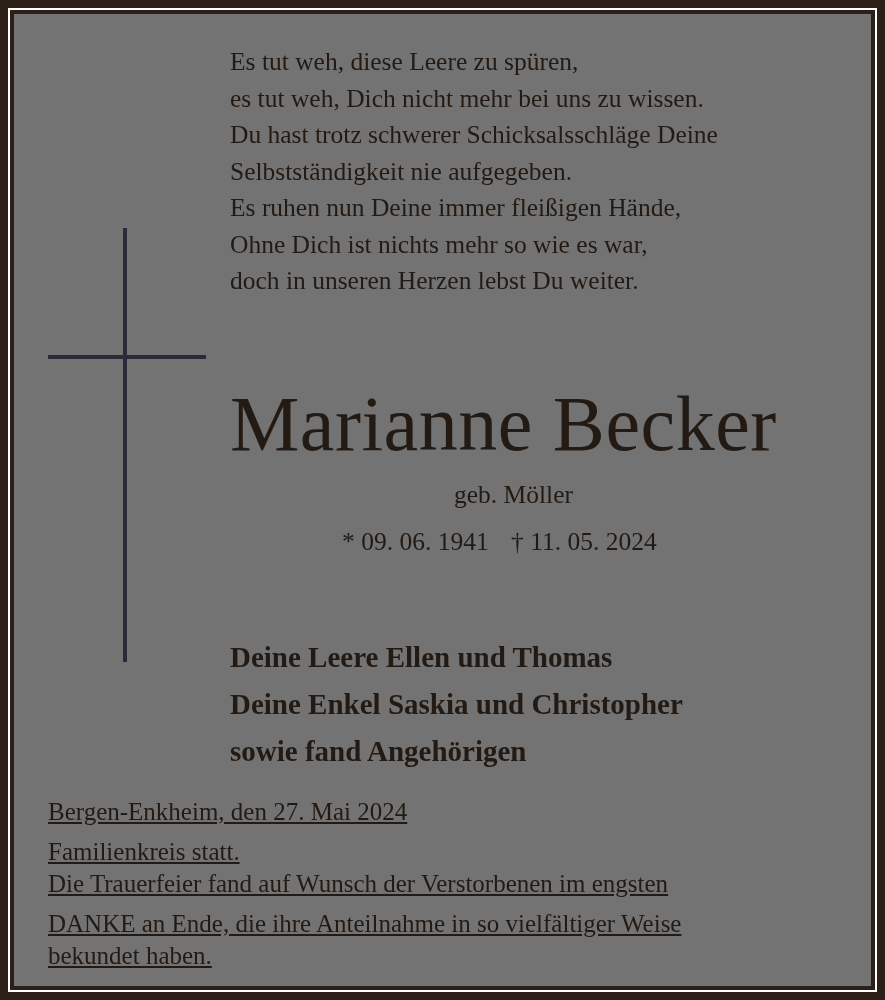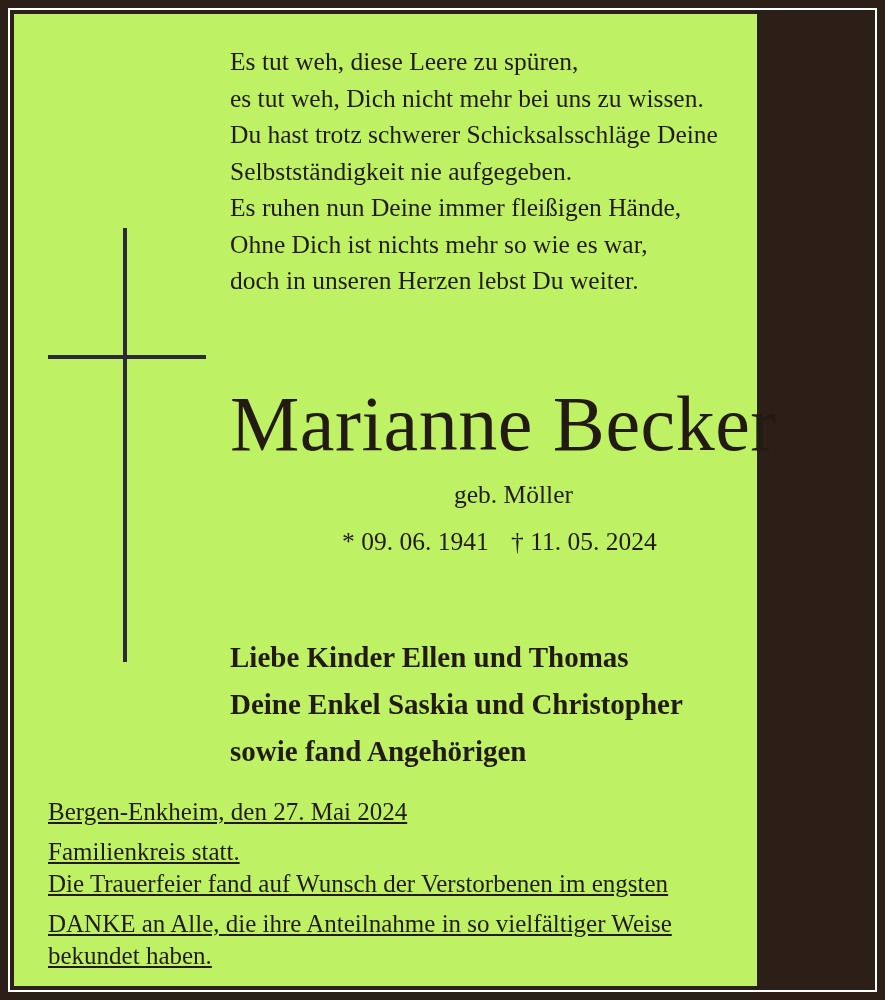--- a/index.html
+++ b/index.html
@@ -1,19 +1,19 @@
 <!DOCTYPE html>
 <html><head>
 <meta charset="utf-8">
 <style>
   html,body{margin:0;padding:0;}
   body{width:885px;height:1000px;background:#2b1f17;position:relative;overflow:hidden;font-family:"Liberation Serif","DejaVu Serif",serif;color:#231a13;}
   .frame-outer{position:absolute;left:8px;top:8px;width:869px;height:984px;background:#fff;}
   .frame-inner{position:absolute;left:10px;top:10px;width:865px;height:980px;background:#2b1f17;}
-  .page{position:absolute;left:14px;top:14px;width:743px;height:972px;background:#bef264;}
+  .page{position:absolute;left:14px;top:14px;width:857px;height:972px;background:#737373;}
   .poem{position:absolute;left:216px;top:30px;font-size:25.5px;line-height:36.5px;}
   .poem div{white-space:nowrap;}
   .cross-box{position:absolute;left:34px;top:214px;width:158px;height:434px;}
   .cross-v{position:absolute;left:75px;top:0;width:4px;height:434px;background:#2a2a38;}
   .cross-h{position:absolute;left:0;top:127px;width:158px;height:4px;background:#2a2a38;}
   .name{position:absolute;left:216px;top:362px;font-size:78px;line-height:96px;white-space:nowrap;letter-spacing:0.5px;}
   .maiden{position:absolute;left:440px;top:466px;font-size:25.5px;white-space:nowrap;}
   .dates{position:absolute;left:328px;top:513px;font-size:25.5px;white-space:nowrap;}
   .dates span{display:inline-block;}
   .death{margin-left:16px;}
@@ -47,29 +47,29 @@
   </div>
 
   <div class="name">Marianne Becker</div>
   <div class="maiden">geb. Möller</div>
   <div class="dates">
     <span>* 09. 06. 1941</span>
     <span class="death">† 11. 05. 2024</span>
   </div>
 
   <div class="family">
-    <div>Liebe Kinder Ellen und Thomas</div>
+    <div>Deine Leere Ellen und Thomas</div>
     <div>Deine Enkel Saskia und Christopher</div>
     <div>sowie fand Angehörigen</div>
   </div>
 
   <div class="footer">
     <div class="p">Bergen-Enkheim, den 27. Mai 2024</div>
     <div class="p">
       <div>Familienkreis statt.</div>
       <div>Die Trauerfeier fand auf Wunsch der Verstorbenen im engsten</div>
     </div>
     <div class="p">
-      <div>DANKE an Alle, die ihre Anteilnahme in so vielfältiger Weise</div>
+      <div>DANKE an Ende, die ihre Anteilnahme in so vielfältiger Weise</div>
       <div>bekundet haben.</div>
     </div>
   </div>
 </div>
 
 </body></html>

